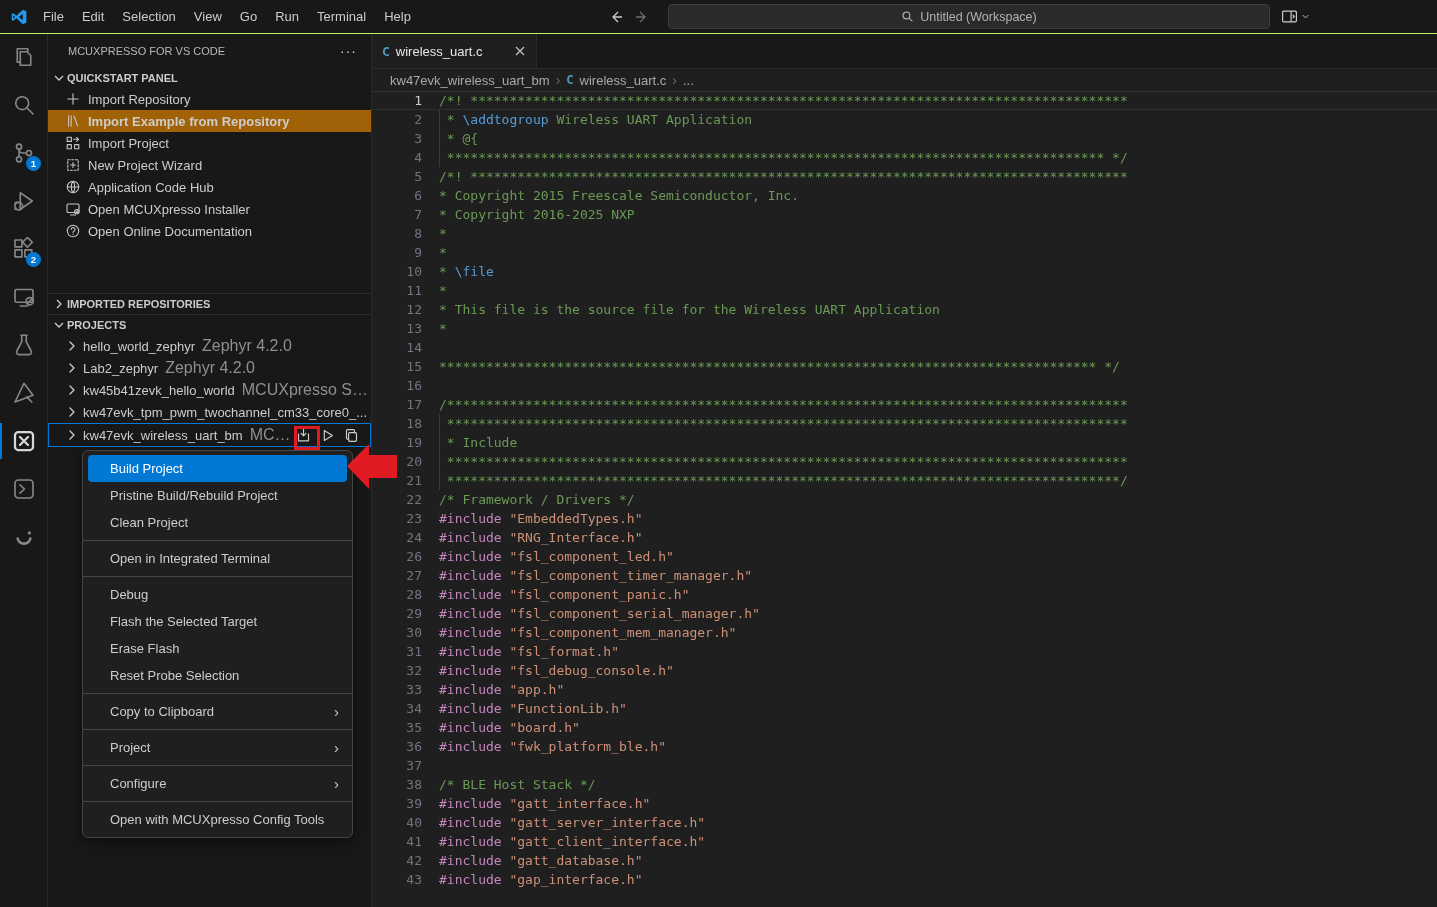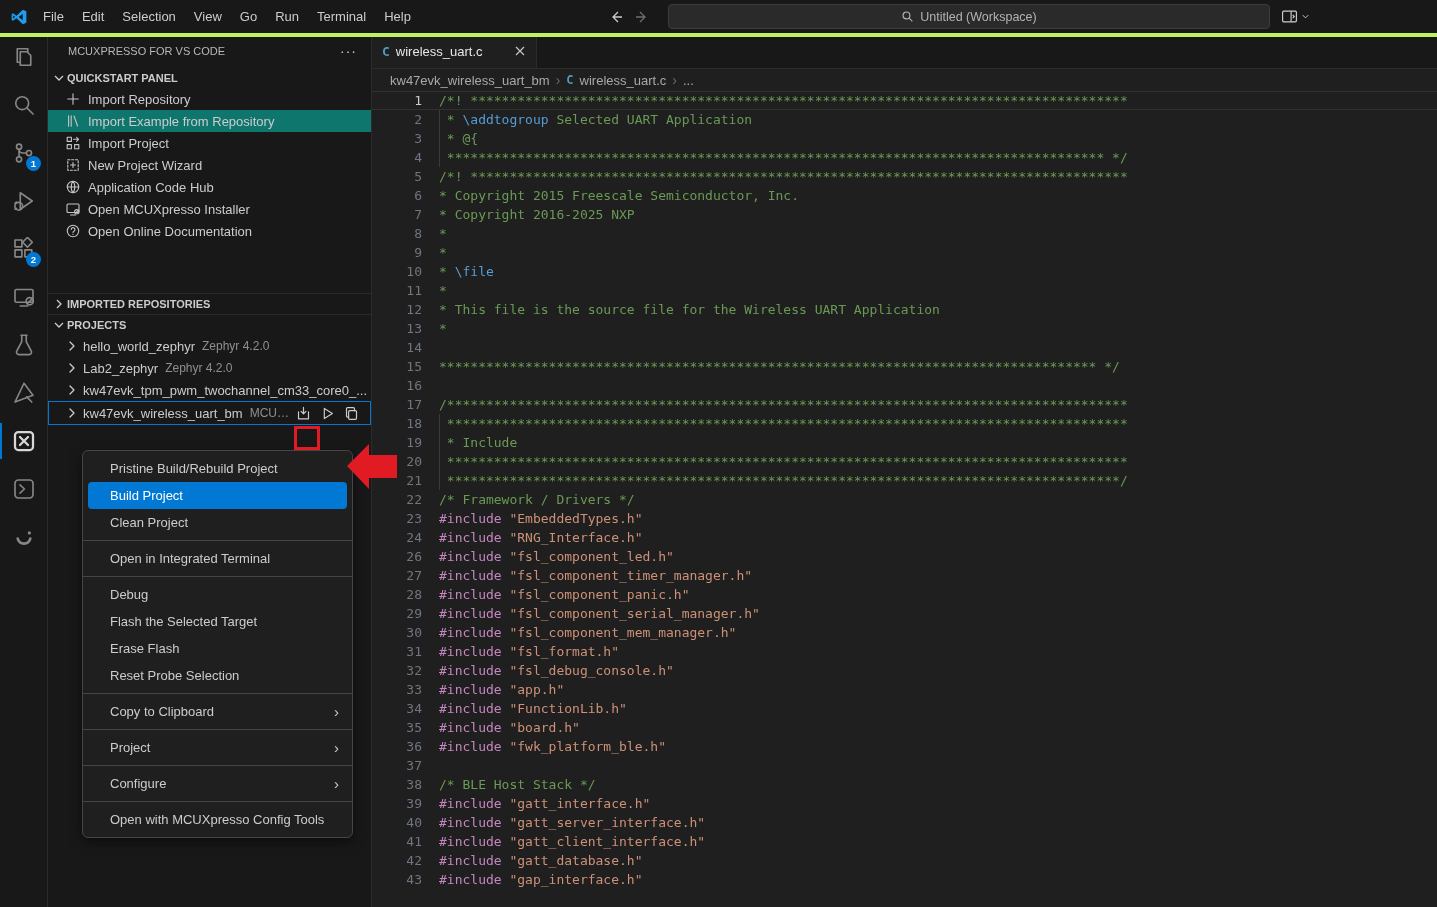--- a/index.html
+++ b/index.html
@@ -1,21 +1,21 @@
 <!DOCTYPE html>
 <html><head>
 <meta charset="utf-8">
 <style>
   html,body{margin:0;padding:0;background:#1f1f1f;width:1437px;height:907px;overflow:hidden;
     font-family:"Liberation Sans",sans-serif;-webkit-font-smoothing:antialiased;}
   body{position:relative;color:#cccccc;}
   svg{display:block}
   
   #titlebar{position:absolute;left:0;top:0;width:1437px;height:33px;background:#181818;
-    border-bottom:4px solid #bef264;display:flex;align-items:center;z-index:5;}
+    border-bottom:1px solid #bef264;display:flex;align-items:center;z-index:5;}
   #logo{margin:0 6px 0 10px;}
   .menu-item{padding:0 9px;font-size:13px;color:#cccccc;line-height:33px;cursor:default;}
   #nav-arrows{position:absolute;left:608px;top:0;height:33px;display:flex;align-items:center;gap:10px;}
   .nav-arrow{color:#cccccc}
   .nav-arrow.dim{color:#6e6e6e}
   #command-center{position:absolute;left:668px;top:4px;width:600px;height:23px;background:#2a2a2a;
     border:1px solid #3c3c3c;border-radius:4px;display:flex;align-items:center;justify-content:center;
     gap:6px;color:#b3b3b3;font-size:12.5px;}
   #layout-controls{position:absolute;left:1281px;top:0;height:33px;display:flex;align-items:center;gap:2px;color:#cccccc;}
   
@@ -30,27 +30,27 @@
     background:#0078d4;color:#fff;font-size:9.5px;display:flex;align-items:center;justify-content:center;font-weight:bold;}
   
   #sidebar{width:323px;background:#181818;border-right:1px solid #2b2b2b;flex:none;position:relative;font-size:13px;}
   .sb-title{height:35px;display:flex;align-items:center;padding-left:20px;font-size:11px;color:#b8b8b8;text-align:center;}
   .sb-more{margin-left:auto;margin-right:14px;color:#cccccc;font-size:14px;letter-spacing:1px;cursor:pointer;}
   .section-header{height:20px;display:flex;align-items:center;font-size:11px;font-weight:bold;color:#cccccc;padding-left:3px;cursor:pointer;}
   .section-header .tw{width:16px;height:16px;color:#cccccc;flex:none}
   .qs-list{margin-top:0px;}
   .qs-item{height:22px;display:flex;align-items:center;padding-left:17px;gap:7px;color:#cccccc;cursor:pointer;}
   .qs-item .qico{width:16px;height:16px;color:#c5c5c5;flex:none}
-  .qs-item.selected{background:#0f766e;}
+  .qs-item.selected{background:#a16207;font-weight:bold;}
   .spacer51{height:51px;}
   .section-header.bt{border-top:1px solid #2b2b2b;}
   .proj-row{height:22px;display:flex;align-items:center;padding-left:16px;color:#cccccc;cursor:pointer;position:relative;}
   .proj-row .tw{width:16px;height:16px;color:#cccccc;flex:none;margin-right:3px;}
   .proj-name{white-space:nowrap;}
-  .proj-desc{color:#8f8f8f;font-size:12px;margin-left:7px;white-space:nowrap;overflow:hidden;text-overflow:ellipsis;flex:1;}
+  .proj-desc{color:#8f8f8f;font-size:16px;margin-left:7px;white-space:nowrap;overflow:hidden;text-overflow:ellipsis;flex:1;}
   .proj-row.selected{border:1px solid #0078d4;padding-left:15px;}
   .row-actions{display:flex;align-items:center;gap:7px;margin:0 10px 0 4px;flex:none;}
   .row-actions .act{width:17px;height:17px;color:#cccccc;cursor:pointer;}
   
   #context-menu{position:absolute;left:82px;top:450px;width:269px;background:#1f1f1f;border:1px solid #454545;
     border-radius:6px;box-shadow:0 4px 12px rgba(0,0,0,.5);padding:4px 0;z-index:50;font-size:13px;}
   .cm-item{height:27px;line-height:27px;padding-left:27px;color:#cccccc;position:relative;cursor:pointer;white-space:nowrap;}
   .cm-item.hl{margin:0 5px;padding-left:22px;border-radius:4px;background:#0078d4;color:#ffffff;}
   .cm-sep{height:1px;background:#454545;margin:4px 0;}
   .cm-sub{position:absolute;right:13px;top:0;color:#cccccc;font-size:15px;}
@@ -340,20 +340,29 @@
           <span class="proj-desc">Zephyr 4.2.0</span>
         </div>
         <div class="proj-row">
           <span class="tw">
             <svg viewBox="0 0 16 16" width="100%" height="100%" fill="none" stroke="currentColor" stroke-width="1.1" stroke-linecap="round" stroke-linejoin="round">
               <path d="M6 4l4 4-4 4" stroke-width="1.3"></path>
             </svg>
           </span>
           <span class="proj-name">Lab2_zephyr</span>
           <span class="proj-desc">Zephyr 4.2.0</span>
+        </div>
+        <div class="proj-row">
+          <span class="tw">
+            <svg viewBox="0 0 16 16" width="100%" height="100%" fill="none" stroke="currentColor" stroke-width="1.1" stroke-linecap="round" stroke-linejoin="round">
+              <path d="M6 4l4 4-4 4" stroke-width="1.3"></path>
+            </svg>
+          </span>
+          <span class="proj-name">kw45b41zevk_hello_world</span>
+          <span class="proj-desc">MCUXpresso SDK 25....</span>
         </div>
         <div class="proj-row">
           <span class="tw">
             <svg viewBox="0 0 16 16" width="100%" height="100%" fill="none" stroke="currentColor" stroke-width="1.1" stroke-linecap="round" stroke-linejoin="round">
               <path d="M6 4l4 4-4 4" stroke-width="1.3"></path>
             </svg>
           </span>
           <span class="proj-name">kw47evk_tpm_pwm_twochannel_cm33_core0_...</span>
           <span class="proj-desc"></span>
         </div>
@@ -403,21 +412,21 @@
     <div id="breadcrumb">
       <span>kw47evk_wireless_uart_bm</span>
       <span class="bc-sep">›</span>
       <span class="c-ico" style="font-size:12px">C</span>
       <span>wireless_uart.c</span>
       <span class="bc-sep">›</span>
       <span>...</span>
     </div>
     <div id="code">
         <div class="line cur"><span class="ln">1</span><span class="lt"><span class="cm">/*! ************************************************************************************</span></span></div>
-        <div class="line"><span class="ln">2</span><span class="gd"></span><span class="lt"><span class="cm"> * </span><span class="kw">\addtogroup</span><span class="cm"> Selected UART Application</span></span></div>
+        <div class="line"><span class="ln">2</span><span class="gd"></span><span class="lt"><span class="cm"> * </span><span class="kw">\addtogroup</span><span class="cm"> Wireless UART Application</span></span></div>
         <div class="line"><span class="ln">3</span><span class="gd"></span><span class="lt"><span class="cm"> * @{</span></span></div>
         <div class="line"><span class="ln">4</span><span class="gd"></span><span class="lt"><span class="cm"> ************************************************************************************ */</span></span></div>
         <div class="line"><span class="ln">5</span><span class="lt"><span class="cm">/*! ************************************************************************************</span></span></div>
         <div class="line"><span class="ln">6</span><span class="lt"><span class="cm">* Copyright 2015 Freescale Semiconductor, Inc.</span></span></div>
         <div class="line"><span class="ln">7</span><span class="lt"><span class="cm">* Copyright 2016-2025 NXP</span></span></div>
         <div class="line"><span class="ln">8</span><span class="lt"><span class="cm">*</span></span></div>
         <div class="line"><span class="ln">9</span><span class="lt"><span class="cm">*</span></span></div>
         <div class="line"><span class="ln">10</span><span class="lt"><span class="cm">* </span><span class="kw">\file</span></span></div>
         <div class="line"><span class="ln">11</span><span class="lt"><span class="cm">*</span></span></div>
         <div class="line"><span class="ln">12</span><span class="lt"><span class="cm">* This file is the source file for the Wireless UART Application</span></span></div>
@@ -449,22 +458,22 @@
         <div class="line"><span class="ln">39</span><span class="lt"><span class="pp">#include </span><span class="str">"gatt_interface.h"</span></span></div>
         <div class="line"><span class="ln">40</span><span class="lt"><span class="pp">#include </span><span class="str">"gatt_server_interface.h"</span></span></div>
         <div class="line"><span class="ln">41</span><span class="lt"><span class="pp">#include </span><span class="str">"gatt_client_interface.h"</span></span></div>
         <div class="line"><span class="ln">42</span><span class="lt"><span class="pp">#include </span><span class="str">"gatt_database.h"</span></span></div>
         <div class="line"><span class="ln">43</span><span class="lt"><span class="pp">#include </span><span class="str">"gap_interface.h"</span></span></div>
       </div>
   </div>
 </div>
 
 <div id="context-menu">
+    <div class="cm-item hl">Build Project</div>
     <div class="cm-item">Pristine Build/Rebuild Project</div>
-    <div class="cm-item hl">Build Project</div>
     <div class="cm-item">Clean Project</div>
     <div class="cm-sep"></div>
     <div class="cm-item">Open in Integrated Terminal</div>
     <div class="cm-sep"></div>
     <div class="cm-item">Debug</div>
     <div class="cm-item">Flash the Selected Target</div>
     <div class="cm-item">Erase Flash</div>
     <div class="cm-item">Reset Probe Selection</div>
     <div class="cm-sep"></div>
     <div class="cm-item">Copy to Clipboard<span class="cm-sub">›</span></div>

